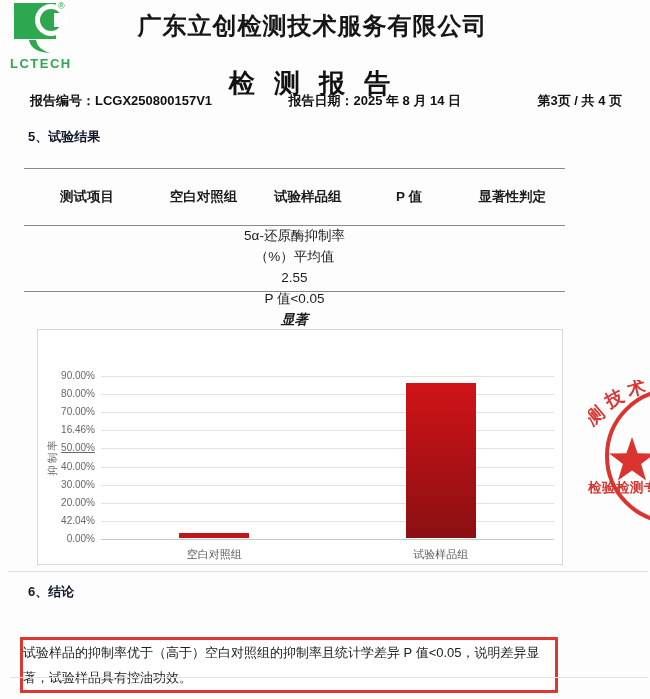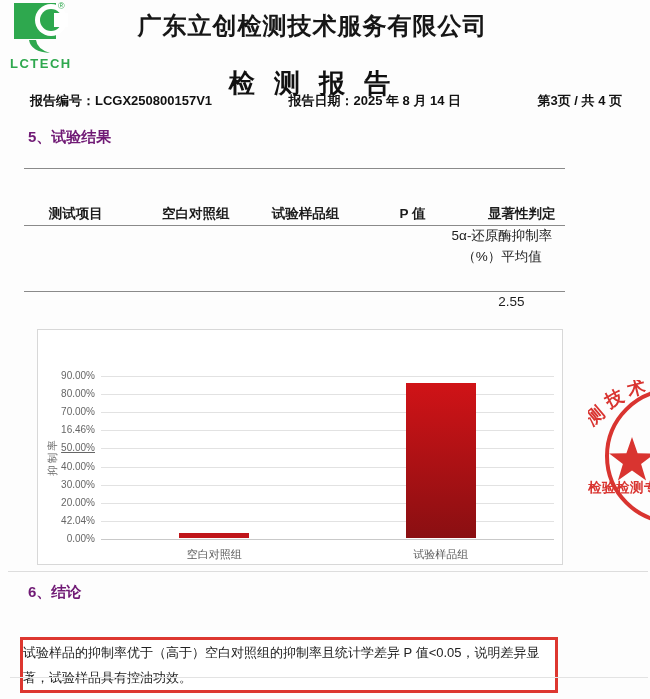--- a/index.html
+++ b/index.html
@@ -16,39 +16,39 @@
   .company-name { font-size:24px; font-weight:bold; letter-spacing:1px; color:#161616; white-space:nowrap; }
   .report-title { margin-top:24px; font-size:26px; font-weight:bold; letter-spacing:6px; color:#111; white-space:nowrap; }
 
   .info-row {
     position:absolute; left:30px; top:92px; width:592px;
     display:flex; justify-content:space-between; align-items:flex-end;
     font-size:13px; font-weight:bold; color:#111; white-space:nowrap;
   }
 
   
-  .sec-title { position:absolute; font-size:15px; font-weight:bold; color:#701a75; }
+  .sec-title { position:absolute; font-size:13px; font-weight:bold; color:#0f172a; }
   #sec5-title { left:28px; top:128px; }
   #sec6-title { left:28px; top:583px; }
 
   
   .rtable {
     position:absolute; left:24px; top:168px; width:541px;
     border-top:1.6px solid #8a8a8a; border-bottom:1.6px solid #8a8a8a;
   }
-  .rtable .trow { display:flex; align-items:flex-end;gap:24px; }
+  .rtable .trow { display:flex; align-items:center; }
   .rtable .thead { height:57px; border-bottom:1.4px solid #8a8a8a; font-weight:bold; }
   .rtable .tbody { height:65px;flex-direction:column; }
   .rtable .cell {
     text-align:center; font-size:13.5px; color:#1c1c1c;
     white-space:pre-line; line-height:1.55;
   }
   .c0 { width:23.3%; } .c1 { width:19.8%; } .c2 { width:18.7%; }
   .c3 { width:18.7%; } .c4 { width:19.5%; }
-  .cell.sig { font-weight:bold; }
+  .cell.sig { font-weight:bold;font-style:italic; }
 
   
   .chart-box {
     position:absolute; left:37px; top:329px; width:526px; height:236px;
     border:1px solid #d8d8d8; background:#fff;
   }
   .plot-area { position:absolute; left:63px; top:46px; width:453px; height:163px; }
   .gridline { position:absolute; left:0; width:100%; height:1px; background:#e2e2e2; }
   .gridline.axis0 { background:#c9c9c9; }
   .tick-label {

